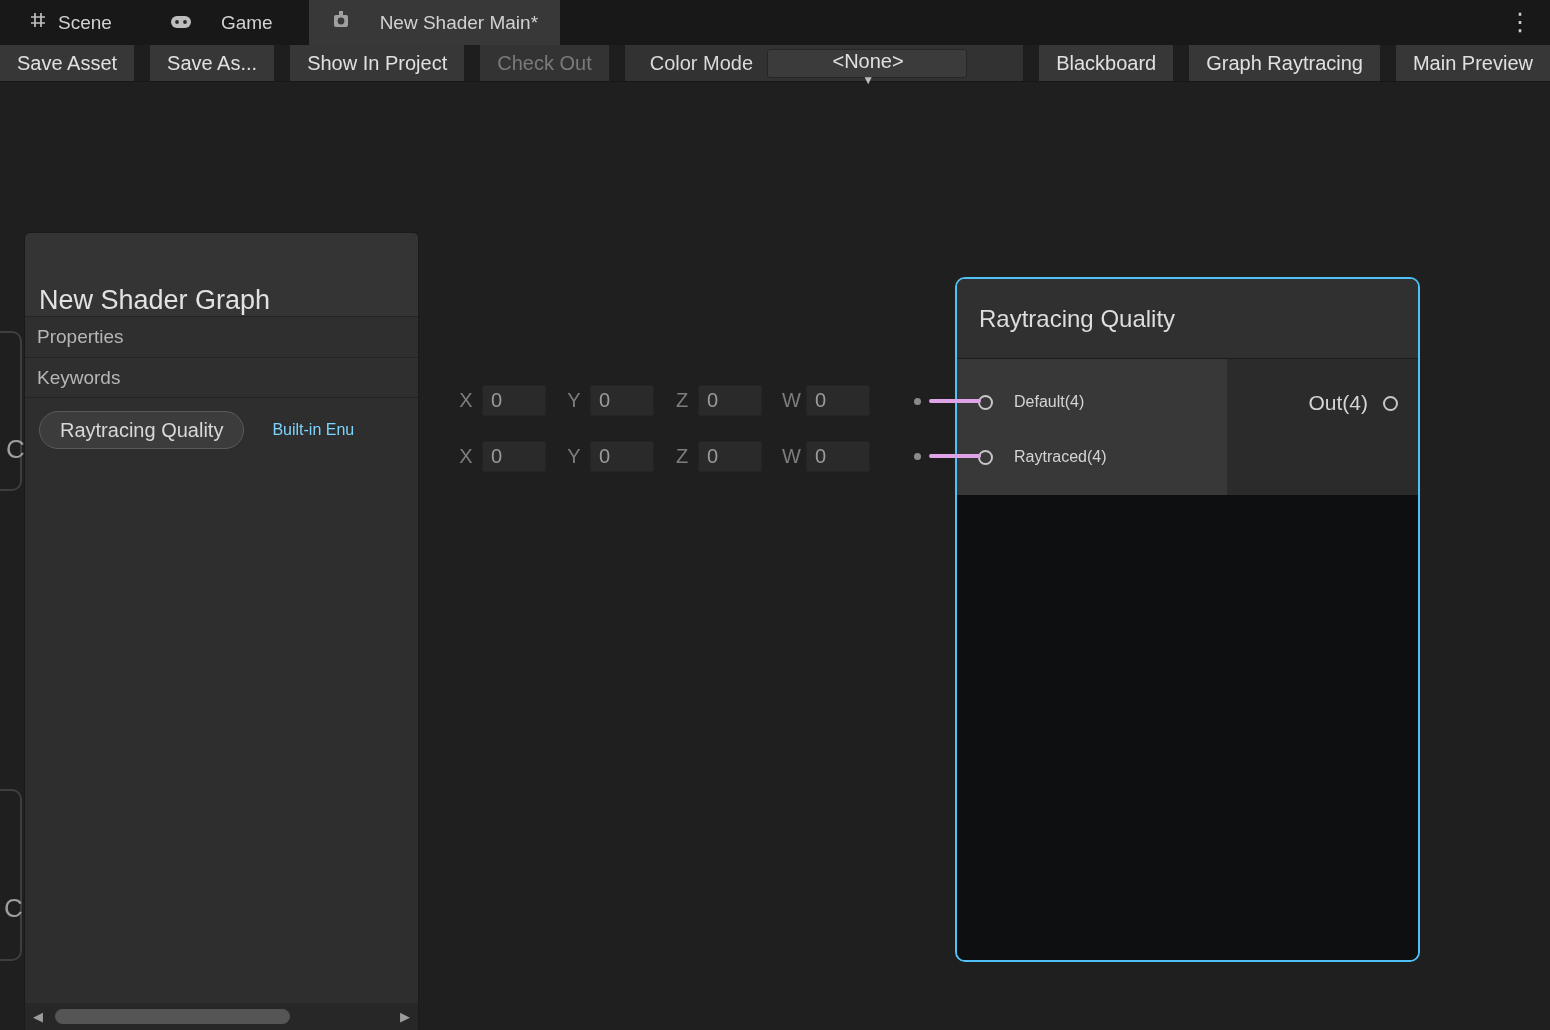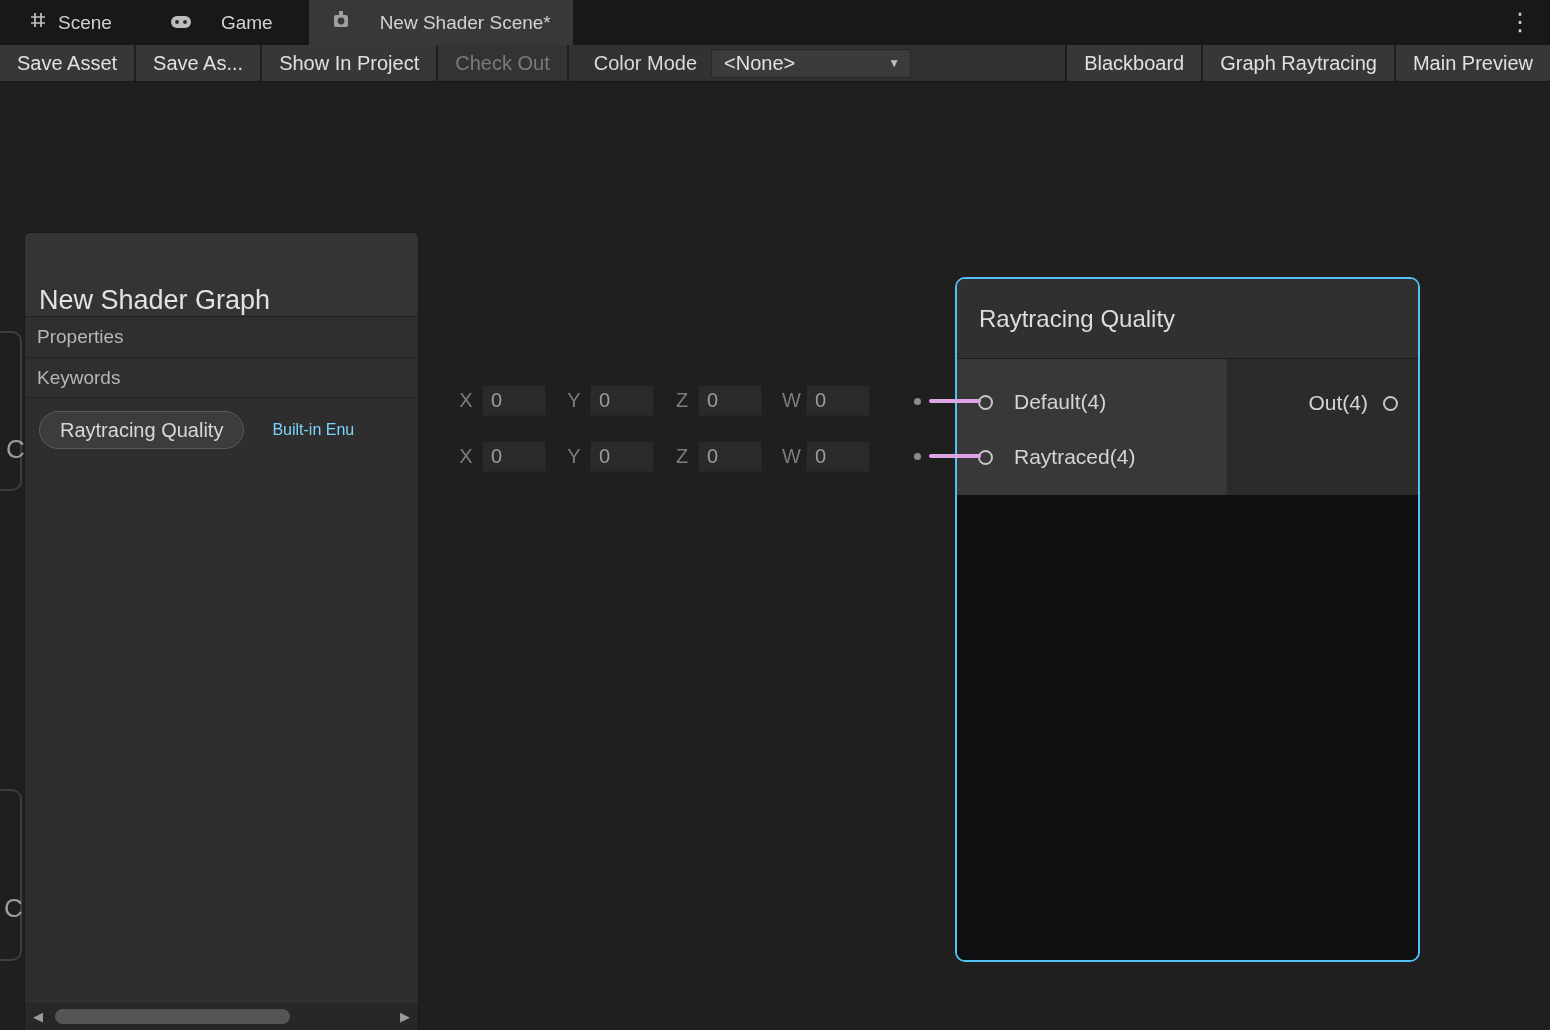--- a/index.html
+++ b/index.html
@@ -9,46 +9,46 @@
 
   
   .tabbar { position: absolute; top: 0; left: 0; right: 0; height: 45px; background: #181818; display: flex; align-items: stretch; }
   .tab { display: flex; align-items: center; gap: 10px; padding: 0 22px; font-size: 19px; color: #d2d2d2; cursor: default; }
   .tab.first { margin-left: 6px; }
   .tab.gap { margin-left: 14px; gap: 29px; }
   .tab.active { background: #383838; }
   .menu-dots { position: absolute; right: 12px; top: 8px; font-size: 24px; color: #cfcfcf; line-height: 1; padding: 2px 6px; }
 
   
-  .toolbar { position: absolute; top: 45px; left: 0; right: 0; height: 37px; background: #1e1e1e; display: flex; gap: 2px; border-bottom: 1px solid #171717; }
+  .toolbar { position: absolute; top: 45px; left: 0; right: 0; height: 37px; background: #1e1e1e; display: flex; gap: 16px; border-bottom: 1px solid #171717; }
   .tbtn { background: #373737; color: #e0e0e0; font-size: 20px; display: flex; align-items: center; padding: 0 17px; white-space: nowrap; }
   .tbtn.disabled { color: #7a7a7a; background: #333333; }
   .colormode { flex: 1; background: #323232; display: flex; align-items: center; padding: 0 25px; gap: 14px; min-width: 0; }
   .colormode-label { font-size: 20px; color: #dadada; white-space: nowrap; }
-  .dropdown { width: 200px; height: 29px; background: #3b3b3b; border: 1px solid #262626; border-radius: 3px; display: flex; align-items: center; justify-content: space-between; padding: 0 10px 0 12px; font-size: 20px; color: #e0e0e0; }
+  .dropdown { width: 200px; height: 29px; background: #3b3b3b; border: 1px solid #262626; border-radius: 3px; display: flex; align-items: center; justify-content: space-between; padding: 0 10px 0 12px; font-size: 20px; color: #e0e0e0; flex-direction: column; }
   .dropdown .arrow { font-size: 12px; color: #bdbdbd; }
 
   
   .clipped-node { position: absolute; border: 2px solid #3e3e3e; border-radius: 10px; }
 
   
   .vec-row { position: absolute; left: 458px; display: flex; align-items: center; height: 32px; }
   .vec-field { display: flex; align-items: center; margin-right: 20px; }
   .vec-label { width: 16px; text-align: center; font-size: 20px; color: #7d7d7d; margin-right: 8px; }
   .vec-box { width: 64px; height: 31px; background: #2a2a2a; border: 1px solid #242424; border-radius: 2px; display: flex; align-items: center; padding: 0 8px; font-size: 20px; color: #9b9b9b; }
 
   .port-dot { position: absolute; width: 7px; height: 7px; border-radius: 50%; background: #8b8b8b; }
   .wire { position: absolute; height: 4px; border-radius: 2px; background: var(--color-wire, #dfa4e8); z-index: 5; }
 
   
   .node { position: absolute; left: 955px; top: 277px; width: 465px; height: 685px; background: #2b2b2b; border: 2px solid var(--color-selection, #4fc1f7); border-radius: 10px; overflow: hidden; z-index: 3; }
   .node-title { height: 80px; background: #303030; border-bottom: 1px solid #1c1c1c; display: flex; align-items: center; padding: 0 22px; font-size: 24px; color: #dddddd; }
   .node-ports { position: relative; height: 136px; background: #2b2b2b; }
   .ports-left-bg { position: absolute; left: 0; top: 0; bottom: 0; width: 270px; background: #383838; }
-  .in-port-label { position: absolute; left: 57px; font-size: 21px; color: #d4d4d4; line-height: 26px; }
+  .in-port-label { position: absolute; left: 57px; font-size: 16px; color: #d4d4d4; line-height: 26px; }
   .out-port-label { position: absolute; right: 50px; font-size: 21px; color: #d4d4d4; line-height: 26px; }
   .port-circle { position: absolute; width: 15px; height: 15px; border: 2px solid #c6c6c6; border-radius: 50%; background: transparent; }
   .node-preview { position: absolute; left: 0; right: 0; top: 216px; bottom: 0; background: #0d0f10; }
 
   
   .blackboard { position: absolute; left: 24px; top: 232px; width: 395px; bottom: 0; background: #2e2e2e; border: 1px solid #1a1a1a; border-bottom: none; border-radius: 6px 6px 0 0; overflow: hidden; z-index: 10; }
   .bb-header { background: #343434; padding: 16px 14px 0 14px; }
   .bb-title { font-size: 27px; color: #e2e2e2; font-weight: 400; margin-top: 36px; }
   .bb-subrow { display: flex; align-items: center; justify-content: space-between; padding: 8px 2px 10px 0; }
   .bb-subtitle { font-size: 19px; color: #8b8b8b; }
@@ -89,21 +89,21 @@
       <span>Game</span>
     </div>
     <div class="tab gap active">
       <span>
         <svg width="20" height="20" viewBox="0 0 20 20">
             <rect x="8" y="1" width="4" height="4" fill="#a0a0a0"></rect>
             <rect x="3" y="5" width="14" height="12" rx="2" fill="#a0a0a0"></rect>
             <circle cx="10" cy="11" r="3.4" fill="#383838"></circle>
           </svg>
       </span>
-      <span>New Shader Scene*</span>
+      <span>New Shader Main*</span>
     </div>
     <div class="menu-dots">⋮</div>
   </div>
 
   <div class="toolbar">
     <div class="tbtn">Save Asset</div>
     <div class="tbtn">Save As...</div>
     <div class="tbtn">Show In Project</div>
     <div class="tbtn disabled">Check Out</div>
     <div class="colormode">

